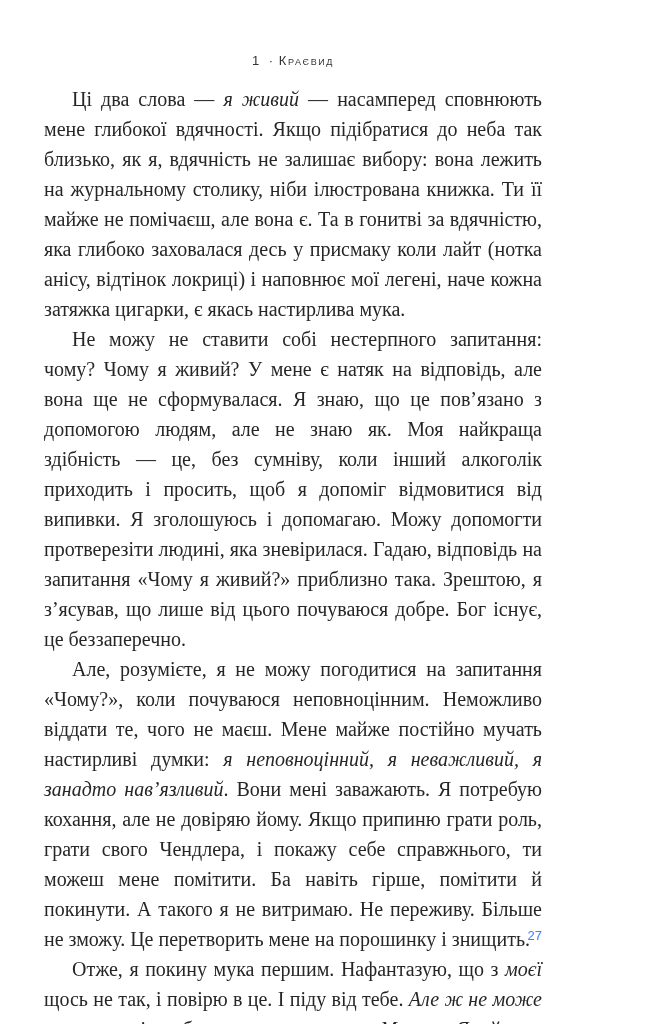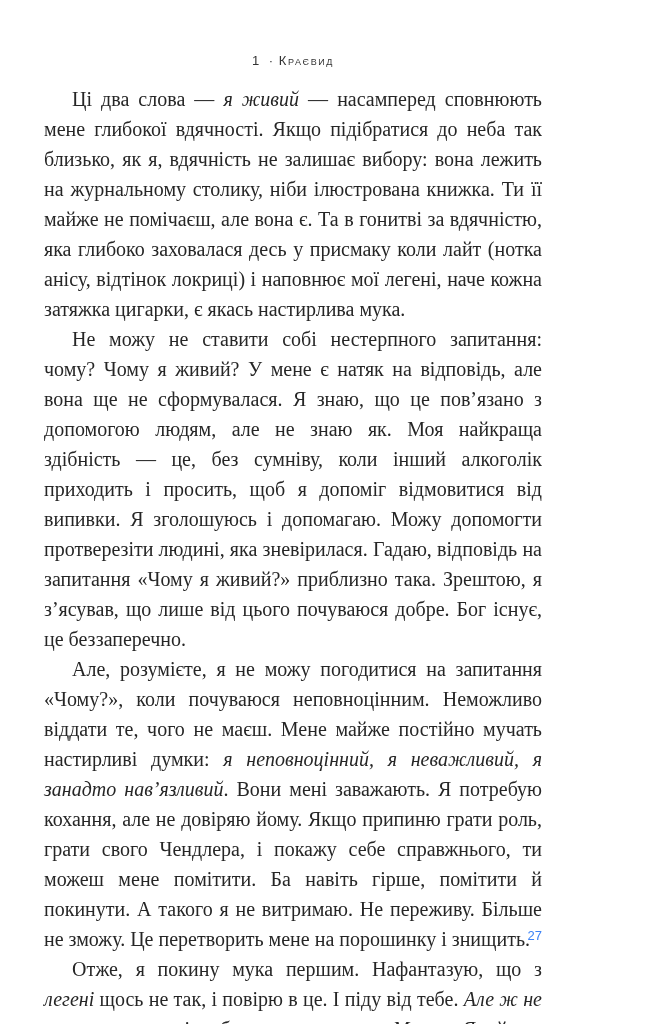--- a/index.html
+++ b/index.html
@@ -68,20 +68,20 @@
 
   <header class="running-header">
     <span class="chapter-num">1</span><span class="sep">·</span><span class="chapter-title">Краєвид</span>
   </header>
 
   <main class="body-text" id="body-text">
 
   <p><span>Ці два слова — </span><em>я живий</em><span> — насамперед сповнюють мене глибокої вдячності. Якщо підібратися до неба так близько, як я, вдячність не залишає вибору: вона лежить на журнальному столику, ніби ілюстрована книжка. Ти її майже не помічаєш, але вона є. Та в гонитві за вдячністю, яка глибоко заховалася десь у присмаку коли лайт (нотка анісу, відтінок локриці) і наповнює мої легені, наче кожна затяжка цигарки, є якась настирлива мука.</span></p>
       <p><span>Не можу не ставити собі нестерпного запитання: чому? Чому я живий? У мене є натяк на відповідь, але вона ще не сформувалася. Я знаю, що це пов’язано з допомогою людям, але не знаю як. Моя найкраща здібність — це, без сумніву, коли інший алкоголік приходить і просить, щоб я допоміг відмовитися від випивки. Я зголошуюсь і допомагаю. Можу допомогти протверезіти людині, яка зневірилася. Гадаю, відповідь на запитання «Чому я живий?» приблизно така. Зрештою, я з’ясував, що лише від цього почуваюся добре. Бог існує, це беззаперечно.</span></p>
       <p><span>Але, розумієте, я не можу погодитися на запитання «Чому?», коли почуваюся неповноцінним. Неможливо віддати те, чого не маєш. Мене майже постійно мучать настирливі думки: </span><em>я неповноцінний, я неважливий, я занадто нав’язливий</em><span>. Вони мені заважають. Я потребую кохання, але не довіряю йому. Якщо припиню грати роль, грати свого Чендлера, і покажу себе справжнього, ти можеш мене помітити. Ба навіть гірше, помітити й покинути. А такого я не витримаю. Не переживу. Більше не зможу. Це перетворить мене на порошинку і знищить.</span></p>
-      <p><span>Отже, я покину мука першим. Нафантазую, що з </span><em>легені</em><span> щось не так, і повірю в це. І піду від тебе. </span><em>Але ж не може з ними всіма бути щось не так, Метсо.</em><span> Який тут спільний знаменник?</span></p>
+      <p><span>Отже, я покину мука першим. Нафантазую, що з </span><em>моєї</em><span> щось не так, і повірю в це. І піду від тебе. </span><em>Але ж не може з ними всіма бути щось не так, Метсо.</em><span> Який тут спільний знаменник?</span></p>
     </main>
 
   <footer class="page-footer">
     <span>27</span>
   </footer>
 
 </div>
 
 </body></html>

